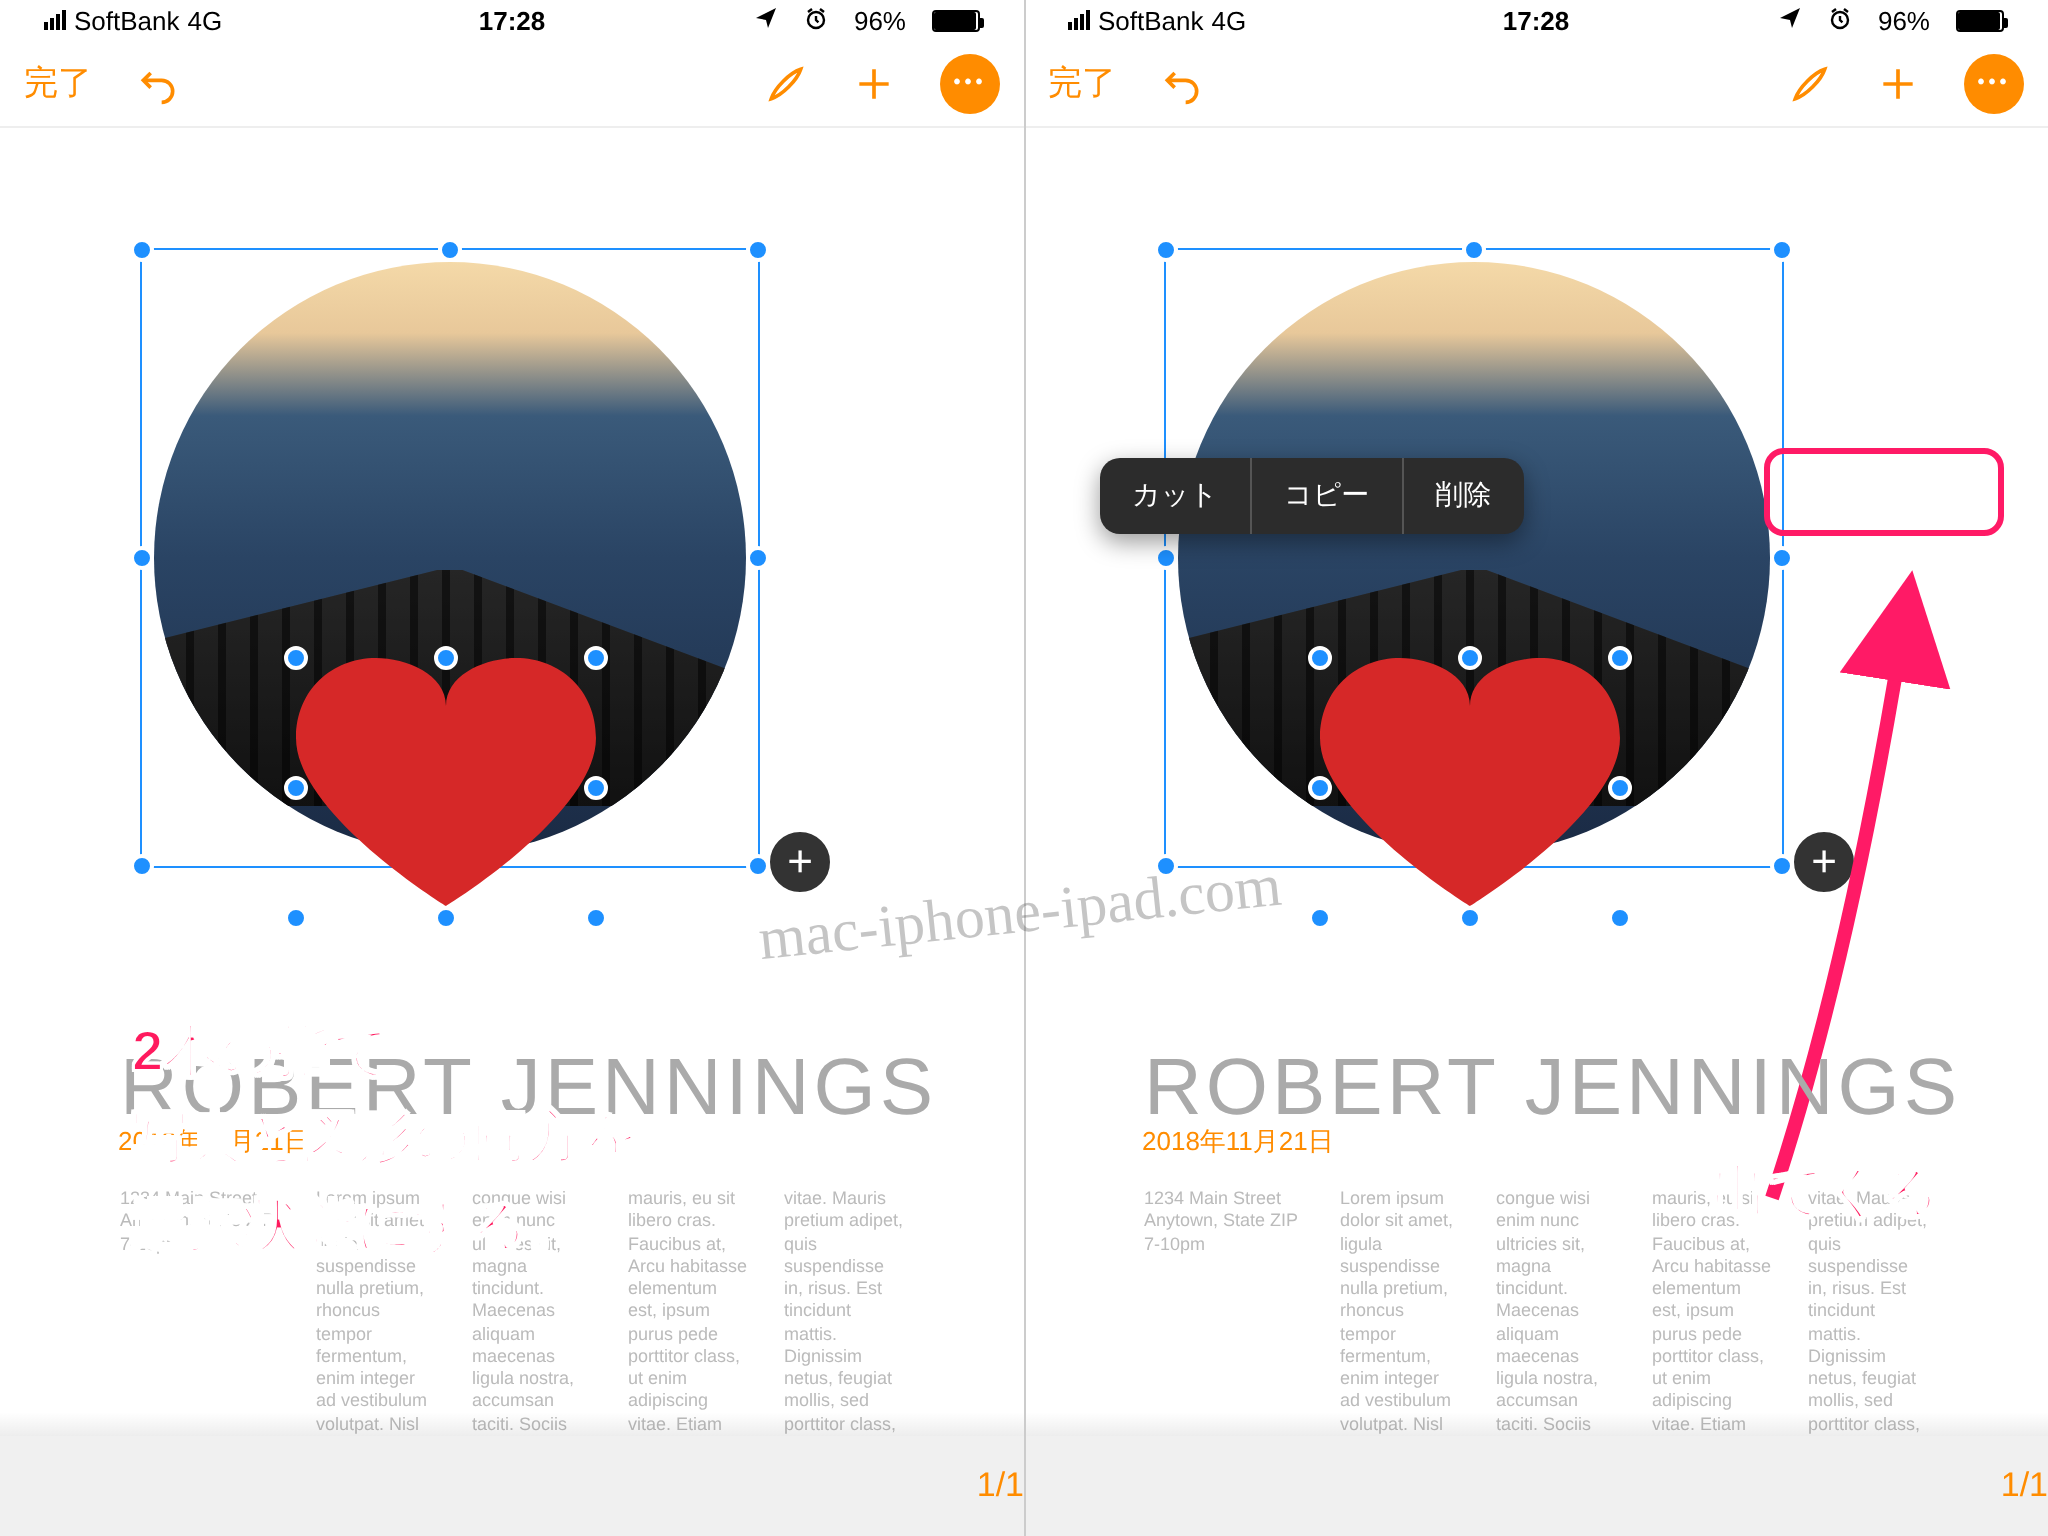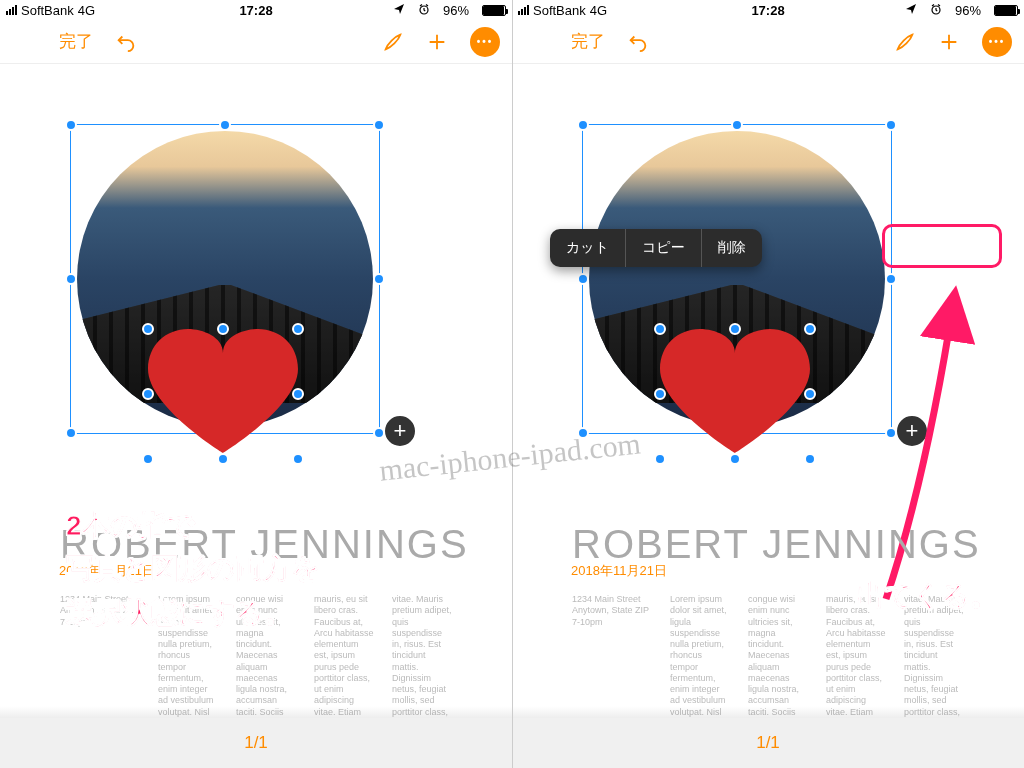--- a/index.html
+++ b/index.html
@@ -17,39 +17,39 @@
     background: #fff;
   }
   .sep {
     position: absolute; left: 512px; top: 0; width: 1px; height: 768px;
     background: #ccc;
   }
 
   
   .status-bar {
     height: 20px; display: flex; align-items: center;
-    padding: 0 6px; font-size: 13px; font-weight: 500;
+    padding: 0 22px; font-size: 13px; font-weight: 500;
     color: #000;
   }
   .sb-left { display: flex; align-items: center; gap: 4px; }
   .sb-center { position: absolute; left: 50%; transform: translateX(-50%); font-weight: 600; }
   .sb-right { margin-left: auto; display: flex; align-items: center; gap: 13px; }
   .signal { display: inline-flex; align-items: flex-end; gap: 1px; }
   .signal i { width: 2px; background: #000; display: inline-block; }
   .signal i:nth-child(1){height:4px}.signal i:nth-child(2){height:6px}.signal i:nth-child(3){height:8px}.signal i:nth-child(4){height:10px}
   .batt { width: 24px; height: 11px; border: 1px solid #000; border-radius: 2px; position: relative; }
   .batt::after { content: ''; position: absolute; right: -3px; top: 3px; width: 2px; height: 5px; background: #000; border-radius: 0 1px 1px 0; }
   .batt i { display: block; height: 100%; background: #000; border-radius: 1px; }
 
   
   .toolbar {
     height: 44px; display: flex; align-items: center; padding: 0 12px; gap: 18px;
     border-bottom: 1px solid #eee;
   }
-  .tb-left, .tb-right { display: flex; align-items: center; gap: 22px; margin-left: 47px; }
+  .tb-left, .tb-right { display: flex; align-items: center; gap: 22px; }
   .tb-right { margin-left: auto; }
   .tb-btn { color: #ff8c00; font-size: 17px; font-weight: 500; }
   .tb-icon svg { width: 22px; height: 22px; display: block; }
   .tb-more {
     width: 30px; height: 30px; border-radius: 50%; background: #ff8c00;
     color: #fff; display: flex; align-items: center; justify-content: center;
     font-weight: bold; letter-spacing: 2px; font-size: 10px;
   }
 
   
@@ -129,21 +129,21 @@
   .ctx-item:last-child { border-right: none; }
   .ctx-highlight {
     position: absolute; border: 3px solid #ff1a66; border-radius: 10px;
     top: 160px; left: 370px; width: 120px; height: 44px;
   }
 
   
   .footer {
     position: absolute; bottom: 0; left: 0; right: 0; height: 50px;
     background: #f0f0f0;
-    display: flex; align-items: center; justify-content: center;
+    display: flex; align-items: center; justify-content: flex-end;
     color: #ff8c00; font-size: 17px; font-weight: 500;
   }
   .footer-shadow { position:absolute; bottom:50px; left:0; right:0; height:12px;
     background: linear-gradient(180deg, transparent, rgba(0,0,0,0.07)); }
 
   
   .anno {
     position: absolute; color: #ff1a5e; font-weight: 800;
     font-size: 28px; line-height: 1.55;
     -webkit-text-stroke: 1px #fff;

